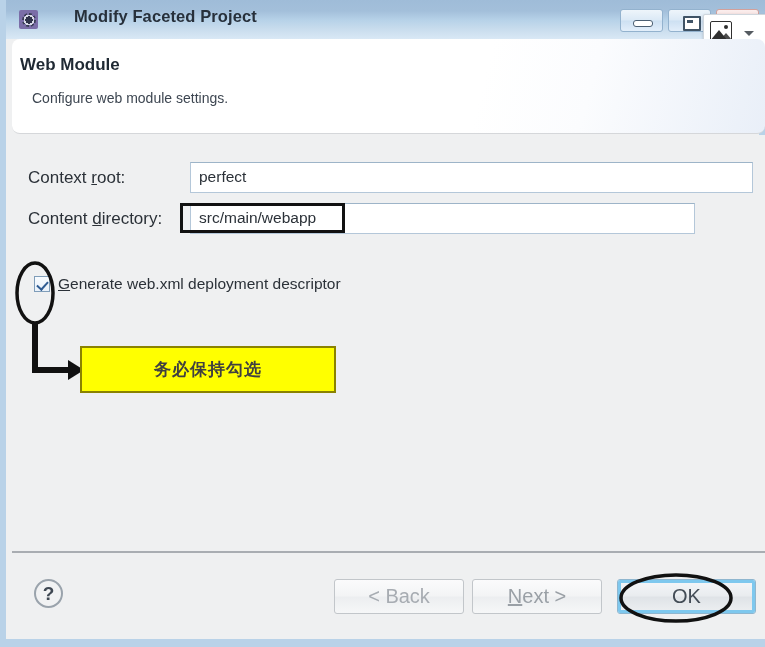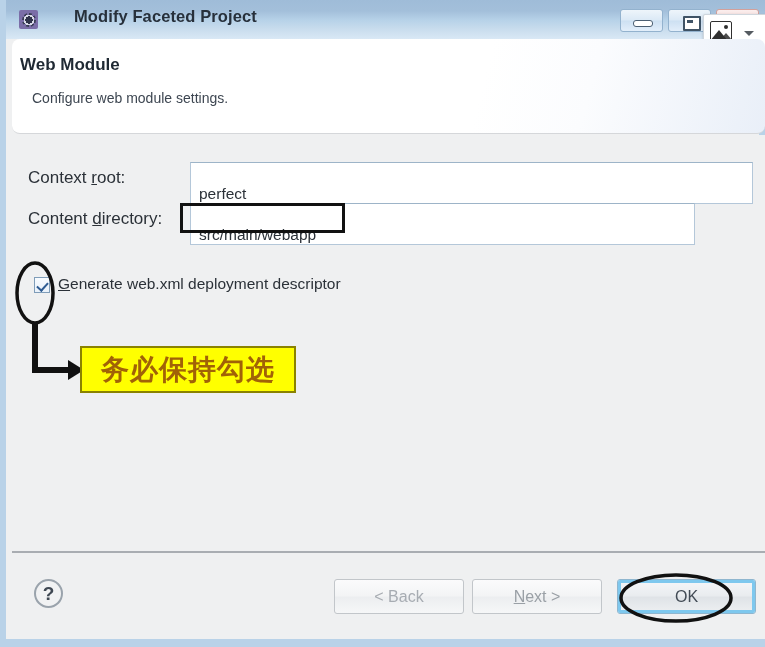--- a/index.html
+++ b/index.html
@@ -224,40 +224,40 @@
   #label-content-dir    { left: 16px; top: 74px; text-align: right; }
 
   .text-input {
     position: absolute;
     box-sizing: border-box;
     background: #ffffff;
     border: 1px solid #b4c7d9;
     border-top-color: #9db4c8;
     font-size: 15.5px;
     color: #2b3138;
-    padding: 20px 8px;
+    padding: 3px 8px;
     line-height: 22px;
     white-space: nowrap;
     overflow: hidden;
   }
   #input-context-root {
     left: 178px; top: 27px;
     width: 563px; height: 31px;
   }
   #input-content-dir {
     left: 178px; top: 68px;
     width: 505px; height: 31px;
   }
 
   
   #checkbox-row {
     position: absolute;
     left: 22px; top: 140px;
     display: flex;
-    align-items: flex-end;
+    align-items: center;
   }
   #checkbox-generate-webxml {
     width: 16px; height: 16px;
     box-sizing: border-box;
     border: 1px solid #7f9db9;
     background: linear-gradient(to bottom, #f7fbff, #e9f1fa);
     position: relative;
     flex: none;
   }
   #checkbox-generate-webxml::after {
@@ -301,21 +301,21 @@
     box-sizing: border-box;
   }
   .dialog-button {
     position: absolute;
     top: 26px;
     height: 35px;
     box-sizing: border-box;
     border: 1px solid #c2c6ca;
     border-radius: 3px;
     background: linear-gradient(to bottom, #fbfbfc 0%, #f3f4f5 48%, #eceef0 52%, #f6f7f8 100%);
-    font-size: 16px;
+    font-size: 20px;
     color: #5d666f;
     text-align: center;
     line-height: 33px;
   }
   .dialog-button u { text-decoration: underline; }
   #button-back {
     left: 322px; width: 130px;
     color: #a7acb2;
   }
   #button-next {
@@ -342,26 +342,26 @@
   #annot-box-content-dir {
     position: absolute;
     left: 180px; top: 203px;
     width: 165px; height: 30px;
     box-sizing: border-box;
     border: 3px solid #111111;
   }
   #annot-note-box {
     position: absolute;
     left: 80px; top: 346px;
-    width: 216px; height: 47px;
+    width: 256px; height: 47px;
     box-sizing: border-box;
     background: #ffff00;
     border: 2px solid #8a8200;
-    color: #a16207;
-    font-size: 28px;
+    color: #404040;
+    font-size: 17px;
     font-weight: bold;
     line-height: 43px;
     text-align: center;
     font-family: "DejaVu Sans", sans-serif;
     letter-spacing: 1px;
   }
 </style>
 </head>
 <body>
 

